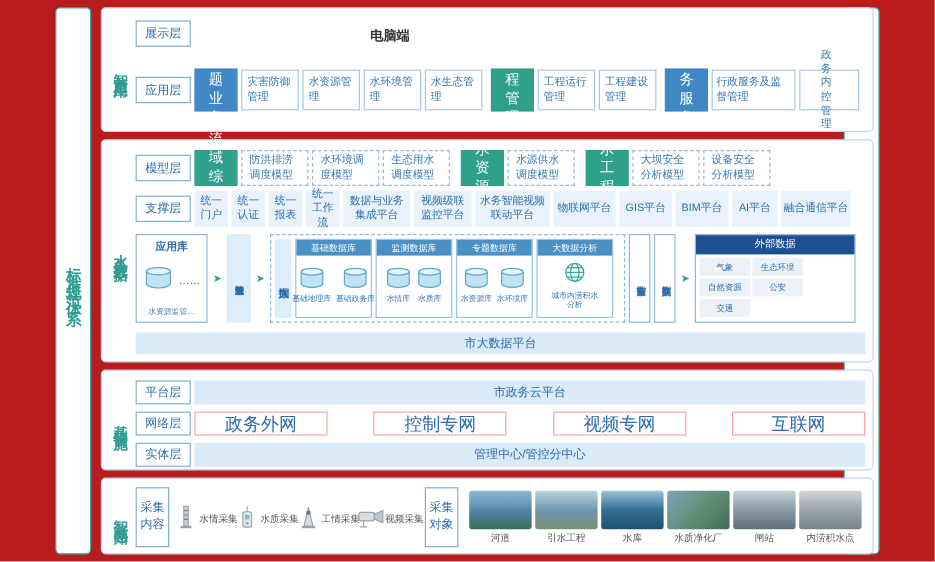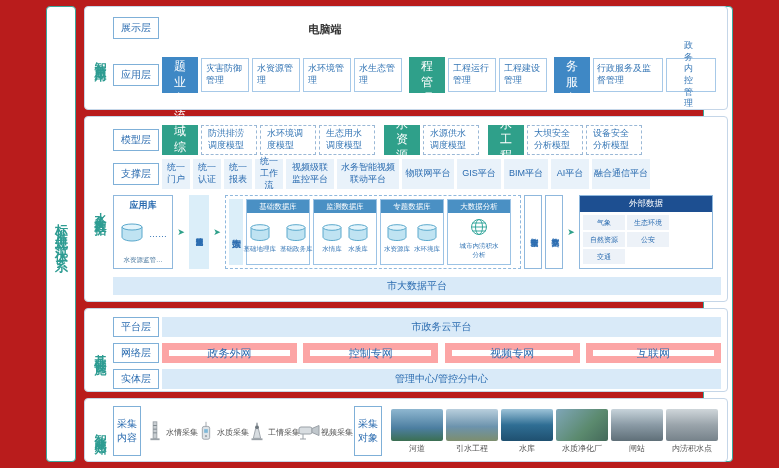--- a/index.html
+++ b/index.html
@@ -42,21 +42,21 @@
 .cyl-col{display:flex;flex-direction:column;align-items:center}
 .cyl-label{font-size:6.5px;color:#3576b5;white-space:nowrap}
 .ana-caption{font-size:6.5px;color:#3576b5;width:40px;text-align:center;line-height:1.3}
 .ext{flex:none;width:134px;height:74px;border:1px solid #8fb8dd;display:flex;flex-direction:column;background:#fff}
 .ext-h{height:16px;background:#1d4f91;color:#fff;font-size:8.5px;display:flex;align-items:center;justify-content:center}
 .ext-b{flex:1;display:flex;flex-wrap:wrap;gap:2px;padding:3px;align-content:flex-start}
 .ext-item{width:42px;height:15px;background:#edf2f8;color:#2b6cb0;font-size:7px;display:flex;align-items:center;justify-content:center}
 .bigbar{position:absolute;left:28px;width:608px;height:18px;background:#d9eaf8;color:#2b6cb0;font-size:10px;display:flex;align-items:center;justify-content:center}
 .hbar{flex:1;height:20px;background:#d9eaf8;color:#2b6cb0;font-size:10px;display:flex;align-items:center;justify-content:center}
 .net{flex:1;display:flex;justify-content:space-between}
-.net-item{width:135px;height:20px;border:7px solid #fca5a5;background:#fff;color:#2b6cb0;font-size:11px;display:flex;align-items:center;justify-content:center}
+.net-item{width:111px;height:20px;border:1px solid #fca5a5;background:#fff;color:#2b6cb0;font-size:15px;display:flex;align-items:center;justify-content:center}
 .tag{flex:none;width:28px;height:50px;border:1px solid #7fb0d8;color:#2b6cb0;font-size:10px;line-height:1.4;display:flex;align-items:center;justify-content:center;text-align:center;padding:0 3px}
 .dev{flex:none;width:48px;display:flex;align-items:center}
 .dev-icon{height:26px;display:flex;align-items:center}
 .dev-label,.photo-label{font-size:8px;color:#555;margin-top:2px;white-space:nowrap}
 .photo{flex:none;width:52px;display:flex;flex-direction:column;align-items:center}
 .photo-img{width:52px;height:32px;border-radius:2px}
 .g1{background:linear-gradient(180deg,#8fb7d0,#4c7ea0 60%,#3b6f52)}
 .g2{background:linear-gradient(180deg,#b9cfdd,#6c93ad 55%,#7d8e6e)}
 .g3{background:linear-gradient(180deg,#9dc3d8,#2f6e94 50%,#1f5070)}
 .g4{background:linear-gradient(135deg,#7fa6b8,#5b8a6e 60%,#44695a)}
@@ -116,20 +116,21 @@
       <div class="item dashed w56">大坝安全分析模型</div>
       <div class="item dashed w56">设备安全分析模型</div>
     </div>
 
     <div class="row" style="top:42px">
       <div class="layer-label">支撑层</div>
       <div class="chip c28">统一门户</div>
       <div class="chip c28">统一认证</div>
       <div class="chip c28">统一报表</div>
       <div class="chip c28">统一工作流</div>
+      <div class="chip c56">数据与业务集成平台</div>
       <div class="chip c48">视频级联监控平台</div>
       <div class="chip c62">水务智能视频联动平台</div>
       <div class="chip c52">物联网平台</div>
       <div class="chip c44">GIS平台</div>
       <div class="chip c44">BIM平台</div>
       <div class="chip c38">AI平台</div>
       <div class="chip c58">融合通信平台</div>
     </div>
 
     <div class="row" style="top:78px">

